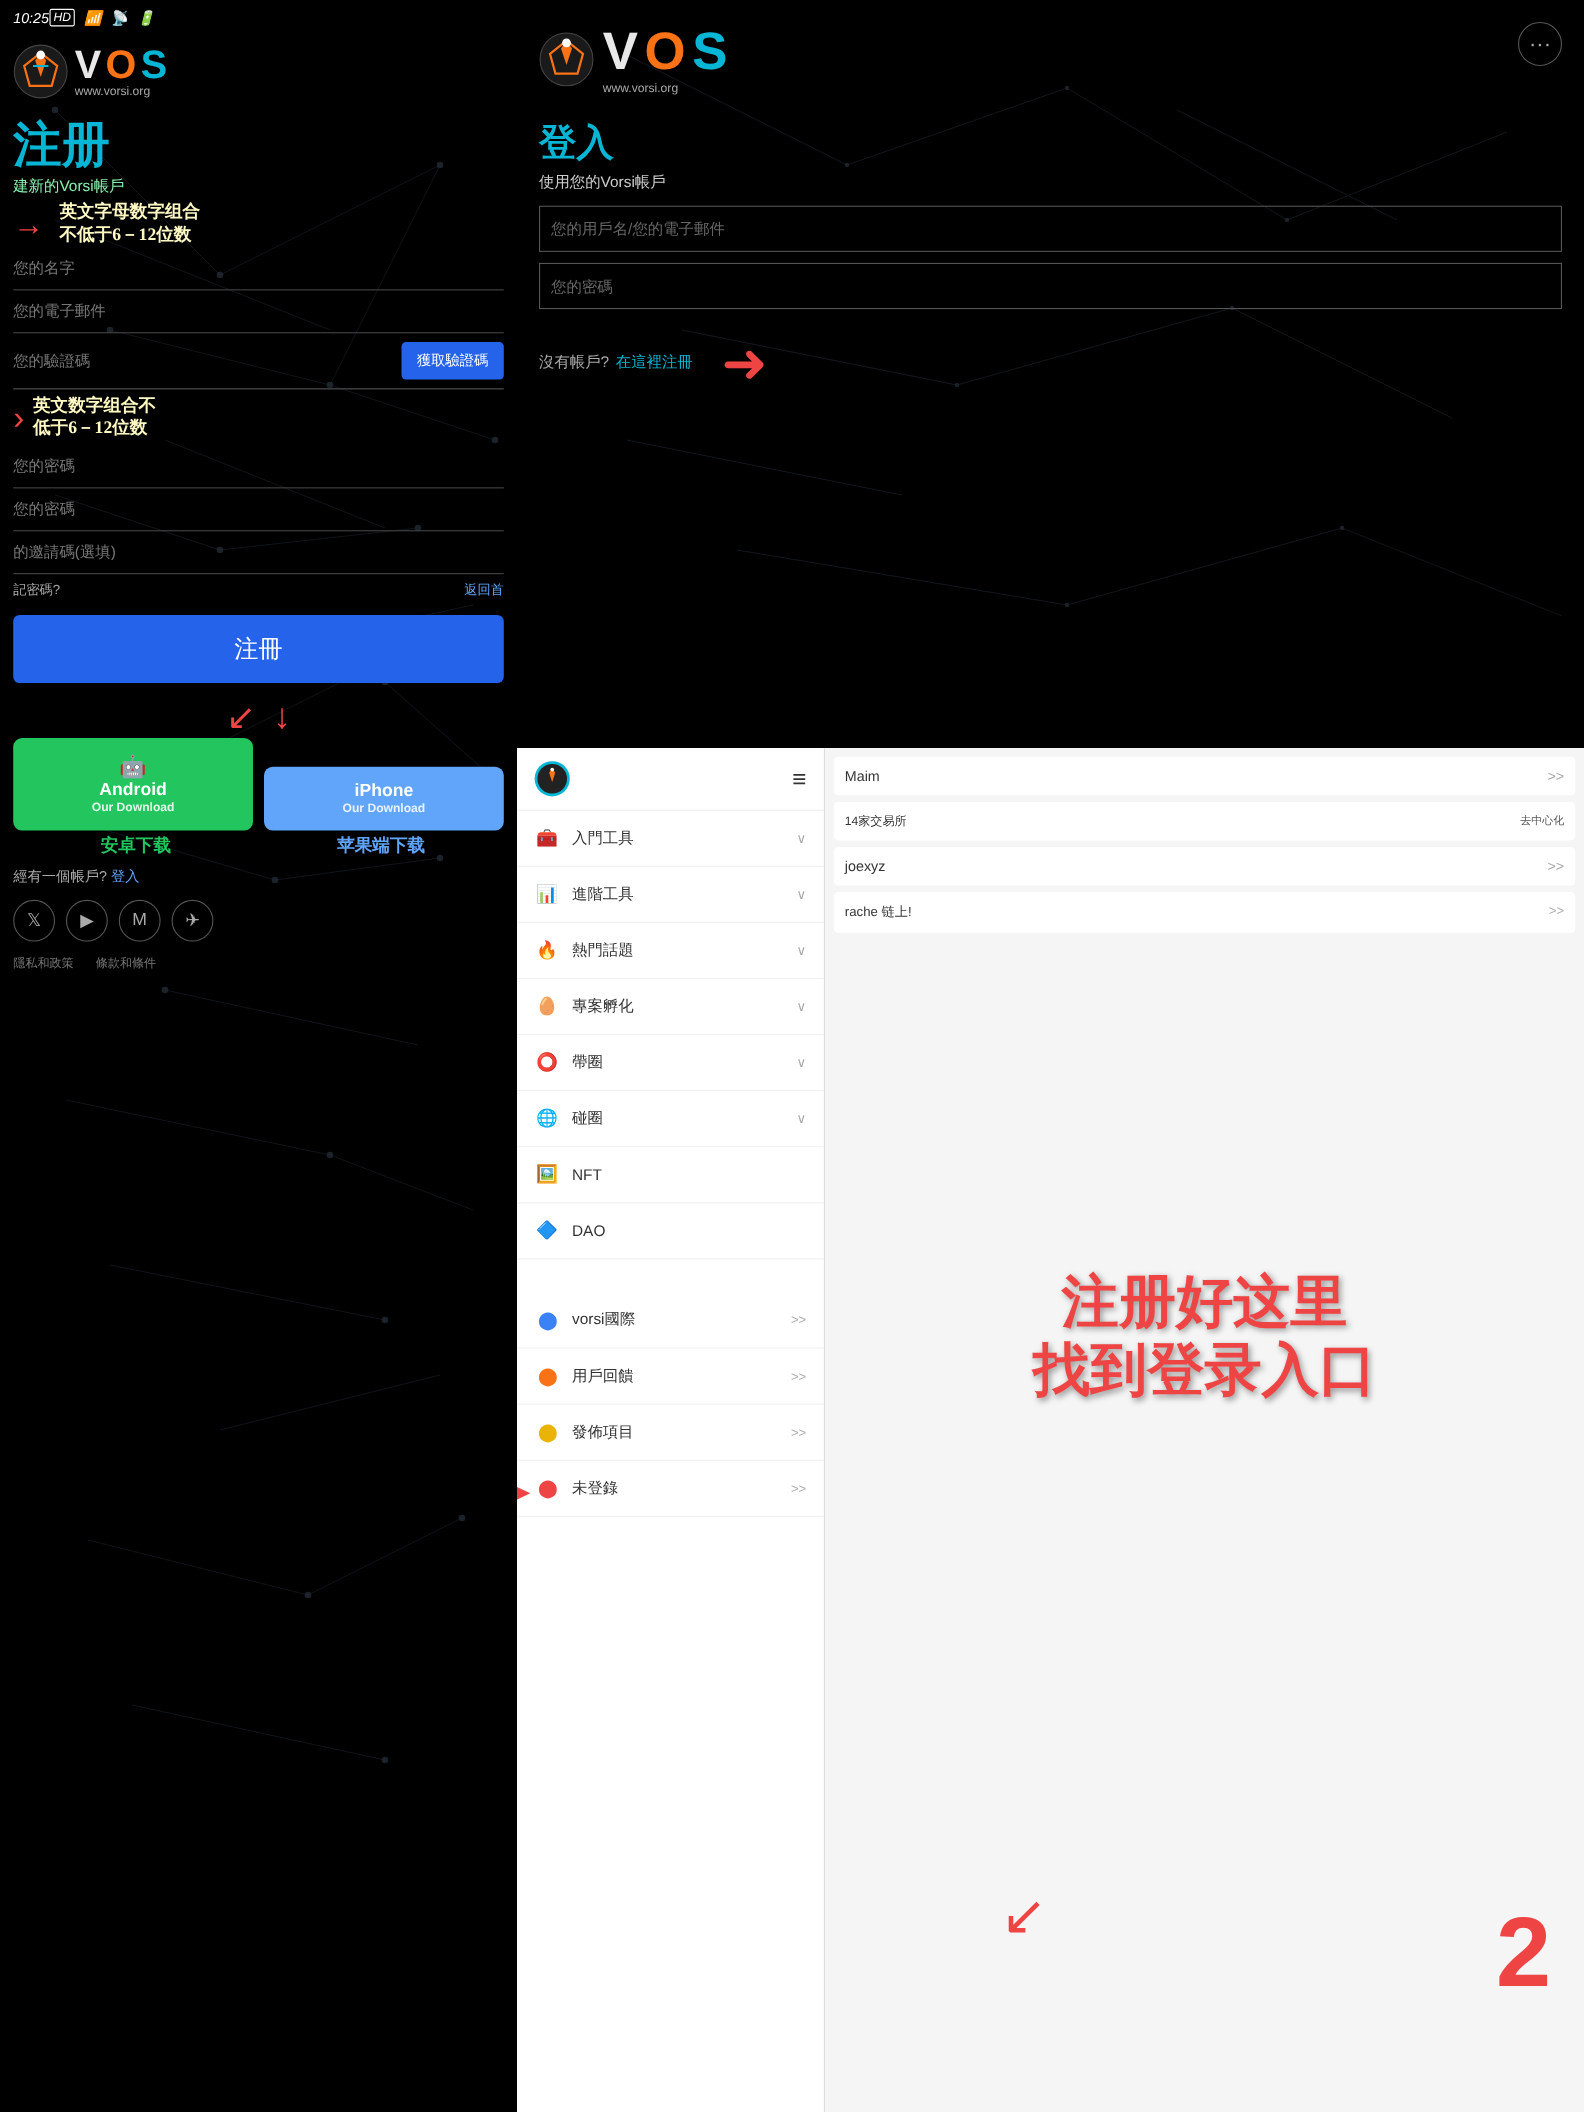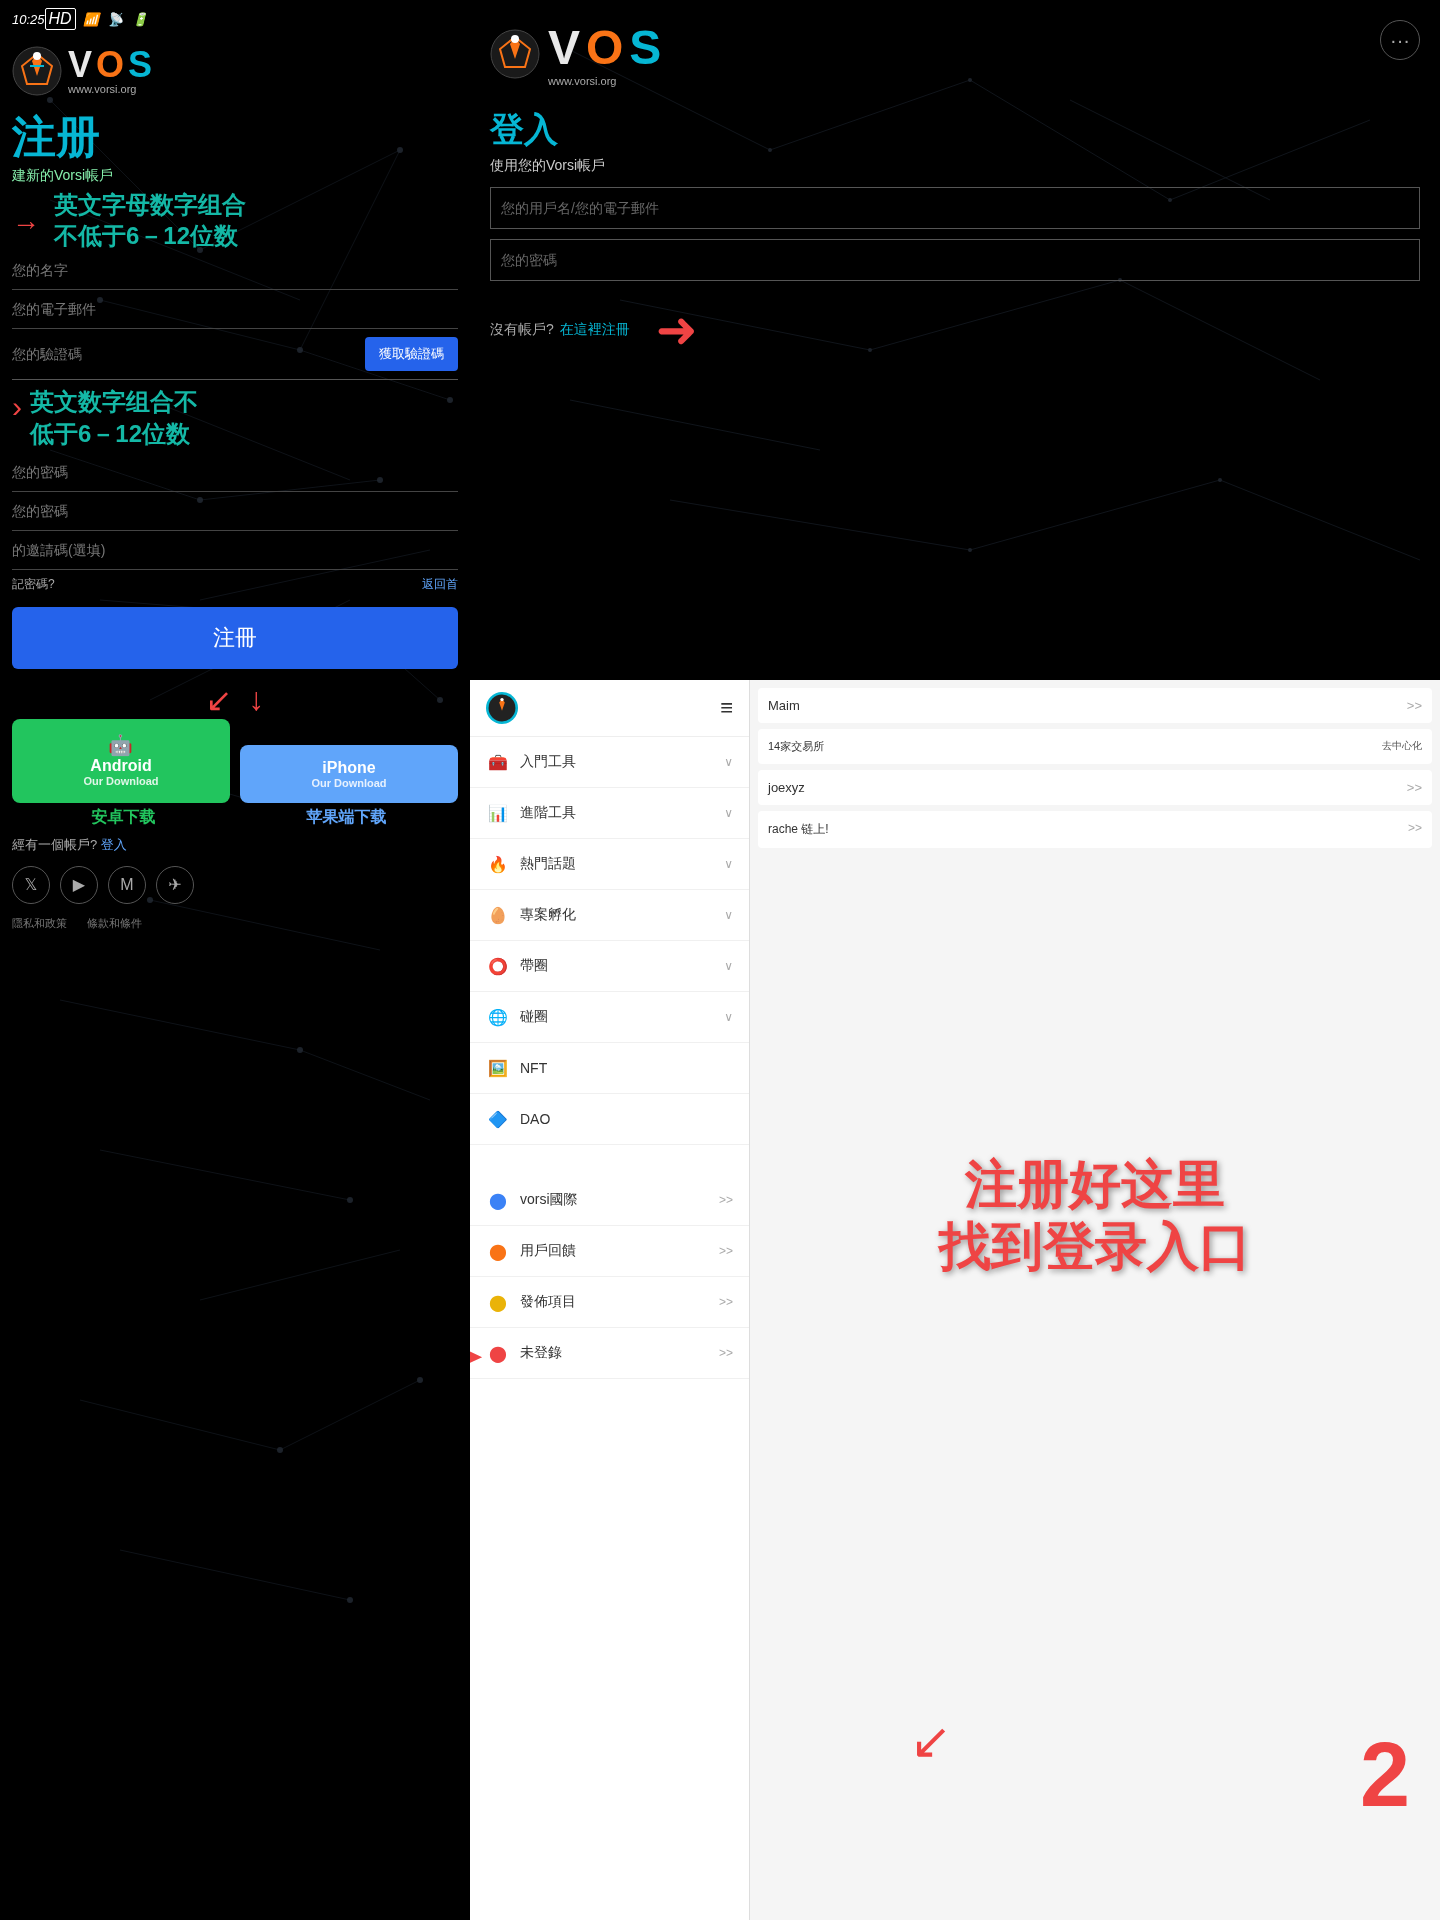--- a/index.html
+++ b/index.html
@@ -455,24 +455,25 @@
     }
 
     .inline-arrow {
       color: #ef4444;
       font-size: 28px;
       margin-right: 6px;
       margin-top: 2px;
     }
 
     .inline-text {
-      color: #14b8a6;
-      font-size: 24px;
+      color: #fef9c3;
+      font-size: 16px;
       font-weight: bold;
       line-height: 1.3;
+      font-family: Liberation Serif, serif;
     }
 
     
     .form-wrapper {
       position: relative;
       z-index: 10;
       padding: 0 12px;
     }
 
     .form-row {
@@ -560,21 +561,21 @@
         <circle cx="280" cy="1450" r="3"></circle>
         <circle cx="420" cy="1380" r="3"></circle>
         <circle cx="350" cy="1600" r="3"></circle>
       </g>
     </svg>
   </div>
 
   <div class="status-bar">
     <span>10:25</span>
     <div style="display:flex; gap:8px; align-items:center;">
-      <span style="font-size:16px; border:1px solid #fff; padding:1px 3px; border-radius:2px;">HD</span>
+      <span style="font-size:11px; border:1px solid #fff; padding:1px 3px; border-radius:2px;">HD</span>
       <span>📶</span>
       <span>📡</span>
       <span>🔋</span>
     </div>
   </div>
 
   <div class="logo-area">
     <svg class="logo-icon" viewBox="0 0 50 50">
       <circle cx="25" cy="25" r="24" fill="#1a1a1a" stroke="#444" stroke-width="1"></circle>
       <polygon points="25,8 40,20 35,38 15,38 10,20" fill="none" stroke="#f97316" stroke-width="2"></polygon>

